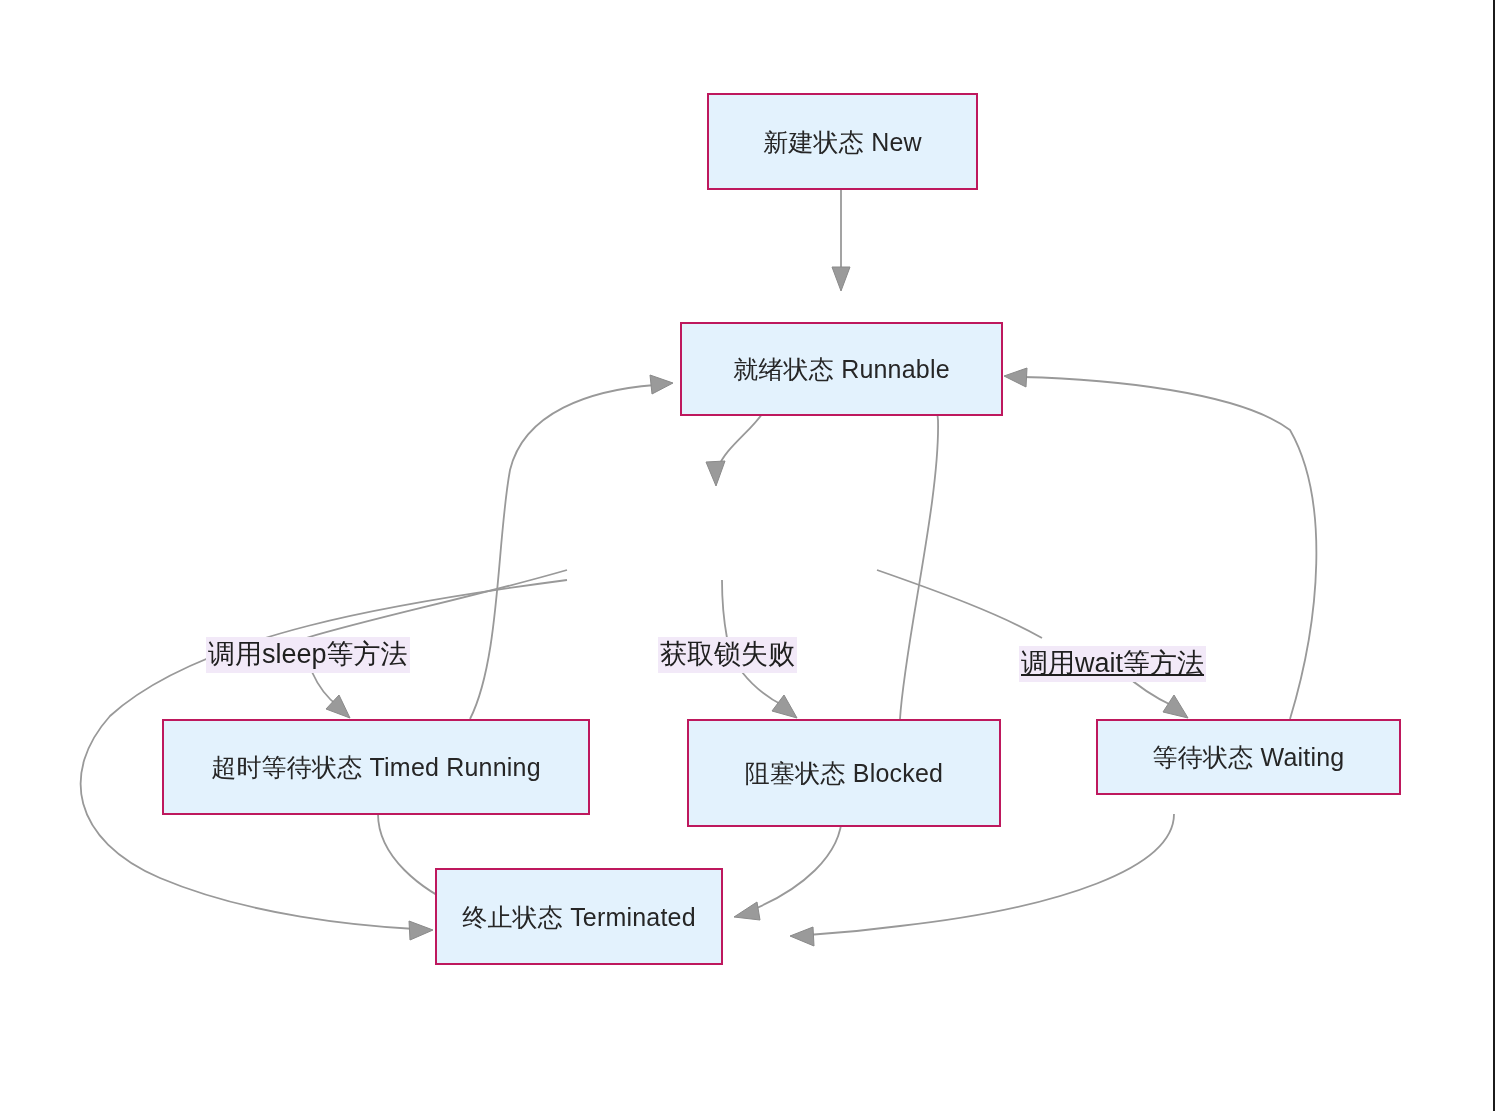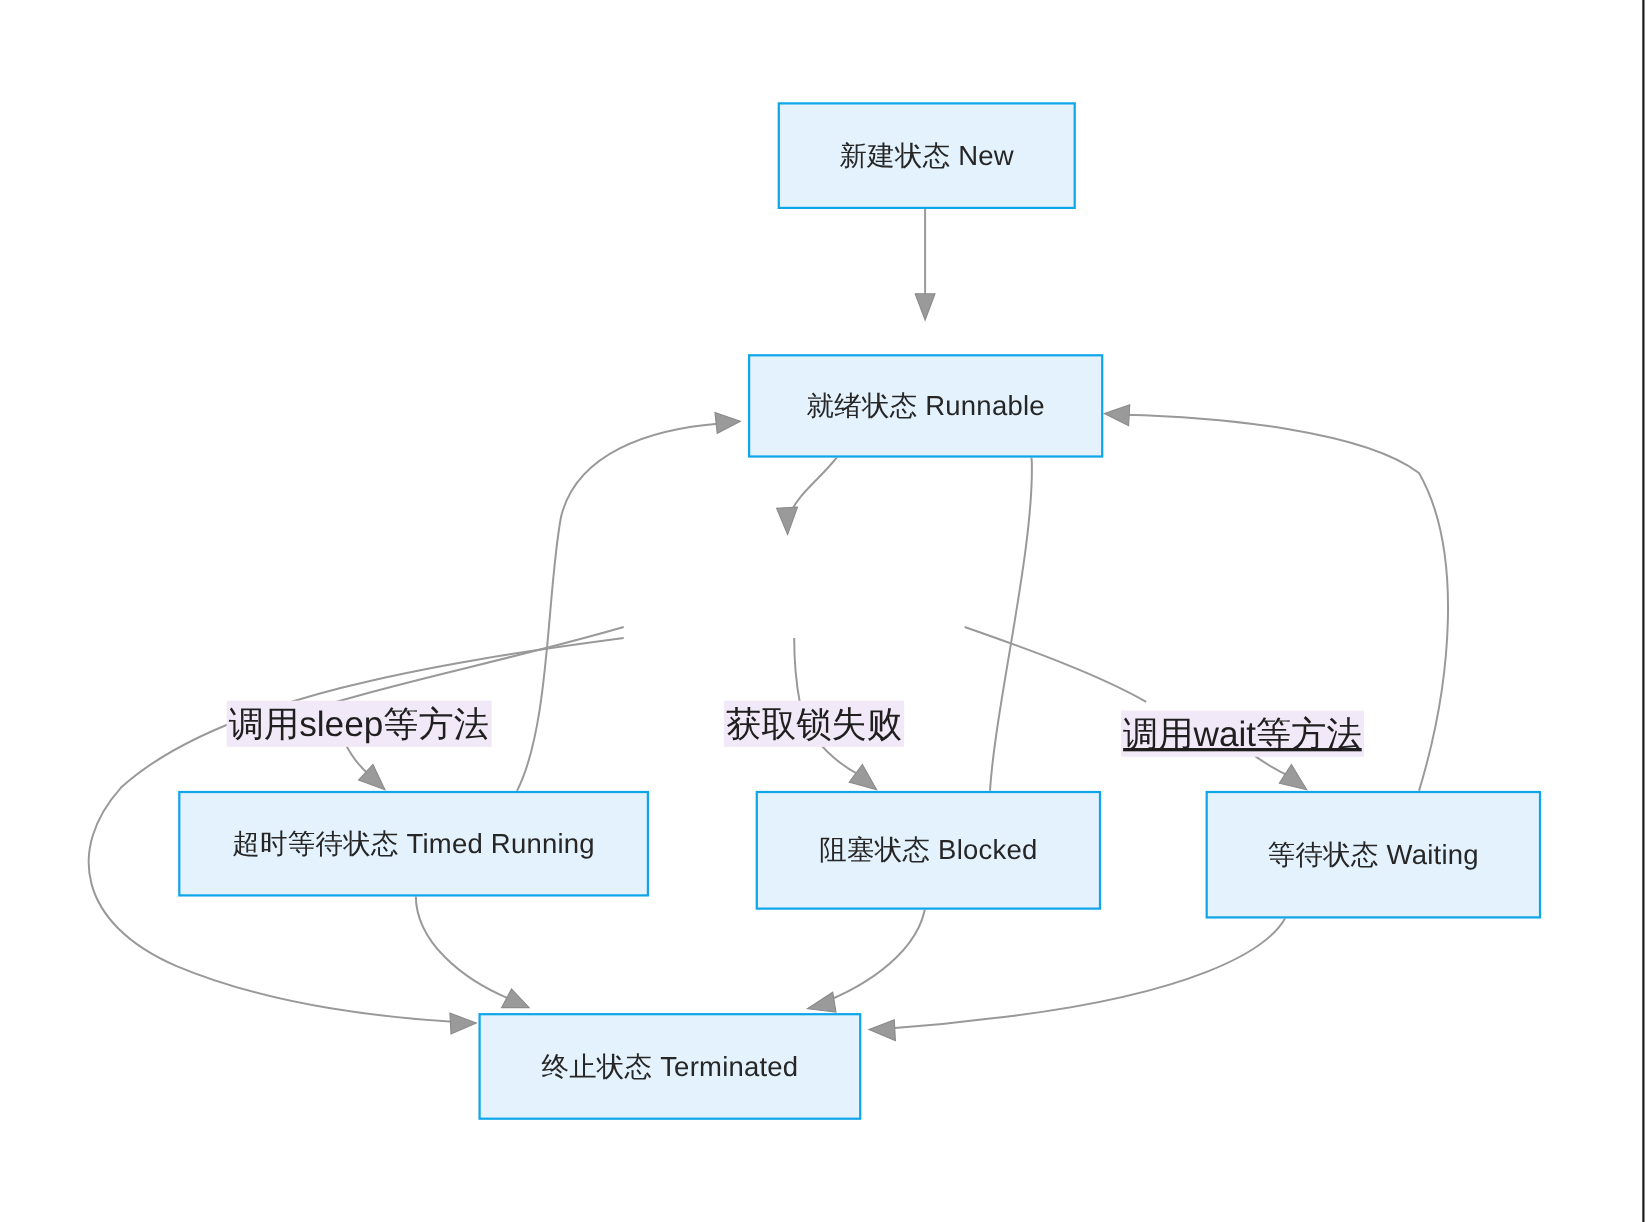--- a/index.html
+++ b/index.html
@@ -41,35 +41,35 @@
   .arrow-head {
     fill: #9a9a9a;
     stroke: #8a8a8a;
     stroke-width: 1px;
     stroke-linejoin: miter;
   }
   .node {
     position: absolute;
     box-sizing: border-box;
     background: #e3f2fd;
-    border: 2px solid #0ea5e9;
+    border: 2px solid #be185d;
     display: flex;
     align-items: center;
     justify-content: center;
     color: #262626;
     font-size: 25px;
     line-height: 1.2;
     letter-spacing: 0.2px;
     white-space: nowrap;
   }
   .edge-label {
     position: absolute;
     background: #f2e9f8;
     color: #1f1f1f;
-    font-size: 32px;
+    font-size: 27px;
     line-height: 1.25;
     padding: 1px 2px;
     white-space: nowrap;
   }
 </style>
 </head>
 <body>
 
 <div id="canvas">
 
@@ -150,25 +150,25 @@
 
 
   <div class="node" style="left:162px; top:719px; width:428px; height:96px;">
     <span>超时等待状态 Timed Running</span>
   </div>
 
   <div class="node" style="left:687px; top:719px; width:314px; height:108px;">
     <span>阻塞状态 Blocked</span>
   </div>
 
-  <div class="node" style="left:1096px; top:719px; width:305px; height:116px;">
+  <div class="node" style="left:1096px; top:719px; width:305px; height:76px;">
     <span>等待状态 Waiting</span>
   </div>
 
-  <div class="node" style="left:435px; top:921px; width:348px; height:97px;">
+  <div class="node" style="left:435px; top:868px; width:288px; height:97px;">
     <span>终止状态 Terminated</span>
   </div>
 
   <div class="edge-label" style="left:206px; top:637px;">调用sleep等方法</div>
 
   <div class="edge-label" style="left:658px; top:637px;text-align:right;">获取锁失败</div>
 
   <div class="edge-label" style="left:1019px; top:646px;text-decoration:underline;">调用wait等方法</div>
 
   <div id="right-rule"></div>

